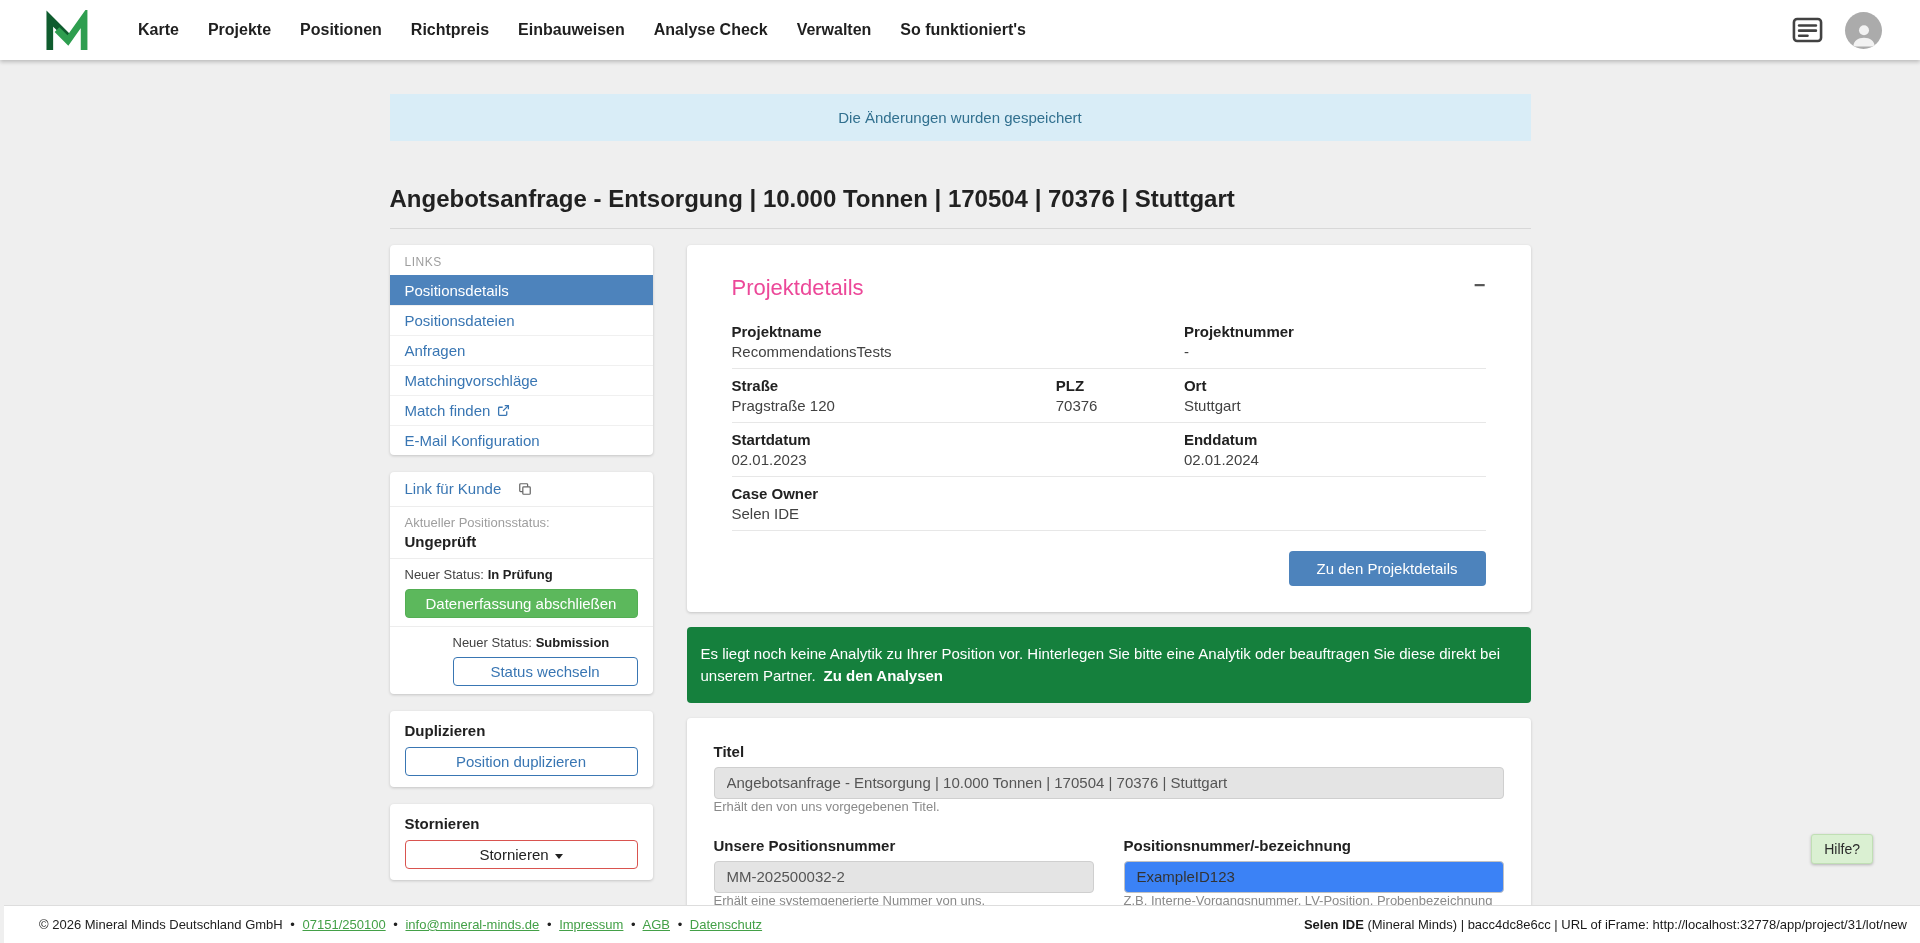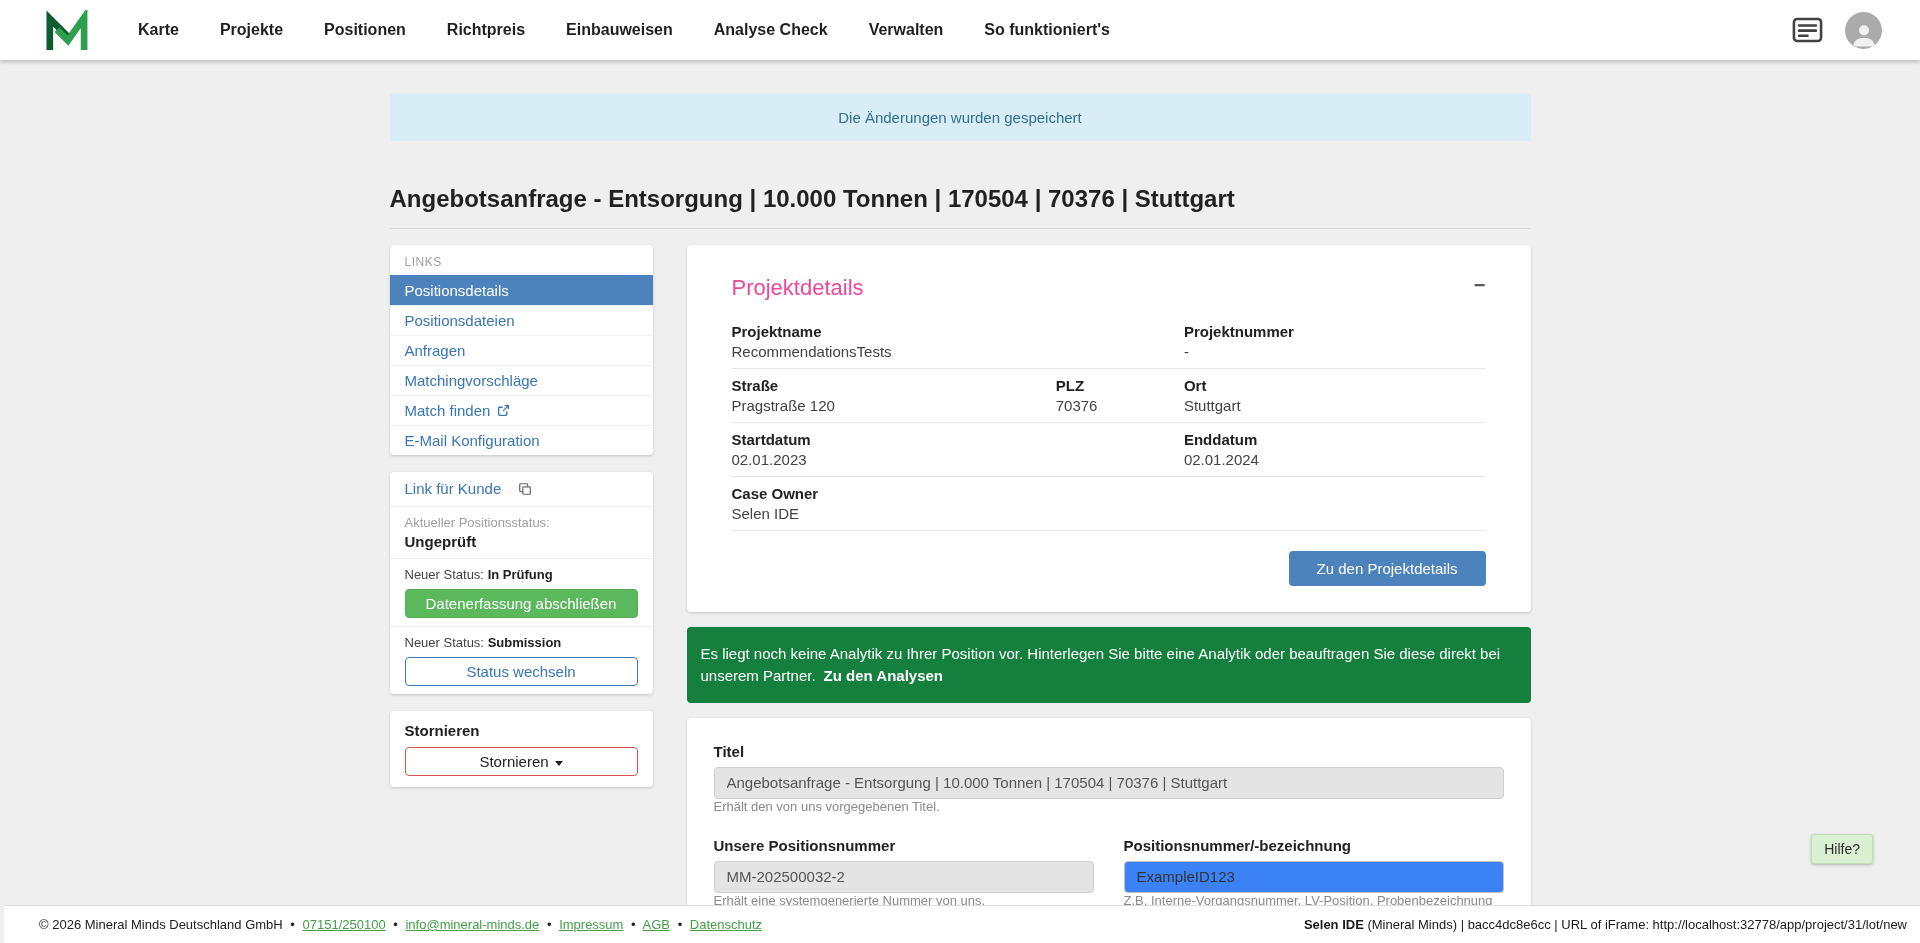--- a/index.html
+++ b/index.html
@@ -13,21 +13,21 @@
   a { cursor: pointer; }
   button { cursor: pointer; font-family: inherit; }
 
   
   .navbar {
     height: 60px; background: #fff; display: flex; align-items: center;
     padding: 0 38px 0 43px; box-shadow: 0 2px 4px rgba(0,0,0,.22);
     position: relative; z-index: 5;
   }
   .logo { display: flex; align-items: center; }
-  .nav-links { display: flex; gap: 41px; margin-left: 49px; }
+  .nav-links { display: flex; gap: 29px; margin-left: 49px; }
   .nav-link { font-size: 16px; font-weight: 700; color: #1f1f1f; text-decoration: none; white-space: nowrap; }
   .nav-right { margin-left: auto; display: flex; align-items: center; gap: 22px; }
   .avatar { width: 37px; height: 37px; border-radius: 50%; background: #ababab;
     display: flex; align-items: flex-end; justify-content: center; overflow: hidden; cursor: pointer; }
 
   
   .container { width: 1141px; margin: 0 auto; padding-top: 34px; }
   .alert-info { background: #d9edf7; color: #31708f; padding: 15px 19px; border-radius: 0; font-size: 15px; text-align: center; }
   h1.page-title { font-size: 24px; font-weight: 700; color: #212121;
     margin: 44px 0 0; padding-bottom: 15px; border-bottom: 1px solid #d8d8d8; }
@@ -39,21 +39,21 @@
 
   
   .links-header { font-size: 12px; color: #9e9e9e; padding: 10px 15px 6px; letter-spacing: .5px; }
   .link-item { display: flex; align-items: center; padding: 6px 15px; font-size: 15px;
     color: #3976b3; text-decoration: none; border-top: 1px solid #f0f0f0; }
   .link-item.active { background: #4d83bc; color: #fff; border-top-color: #4d83bc; }
   .link-item .ext { margin-left: 7px; display: inline-flex; }
 
   
   .section { padding: 8px 15px; border-bottom: 1px solid #ededed; }
-  .section:last-child { border-bottom: none; }
+  .section:last-child { border-bottom: none; margin-left: 48px; }
   .link-kunde { color: #3976b3; font-size: 15px; text-decoration: none; display: inline-flex; align-items: center; gap: 17px; }
   .muted-label { font-size: 13px; color: #9e9e9e; }
   .status-value { font-size: 15px; font-weight: 700; color: #212121; margin-top: 3px; }
   .next-status { font-size: 13px; color: #424242; }
   .next-status strong { color: #212121; }
   .btn { display: block; width: 100%; text-align: center; border-radius: 4px; font-size: 15px; padding: 5px 10px; }
   .btn-green { background: #5cb85c; color: #fff; border: 1px solid #54ae54; margin-top: 7px; }
   .btn-outline-blue { background: #fff; color: #3976b3; border: 1px solid #3976b3; margin-top: 7px; }
   .btn-outline-red { background: #fff; color: #212121; border: 1px solid #d9534f; margin-top: 8px; }
   .caret { display: inline-block; width: 0; height: 0; margin-left: 6px; vertical-align: middle;
@@ -196,20 +196,24 @@
         </div>
         <div class="section">
           <div class="next-status">
             <span>Neuer Status:</span>
             <strong>Submission</strong>
           </div>
           <button class="btn btn-outline-blue">Status wechseln</button>
         </div>
       </div>
 
+      <div class="card small-card">
+        <div class="small-card-title">Duplizieren</div>
+        <button class="btn btn-outline-blue" style="margin-top:0;">Position duplizieren</button>
+      </div>
 
       <div class="card small-card">
         <div class="small-card-title">Stornieren</div>
         <button class="btn btn-outline-red" style="margin-top:0;">
           <span>Stornieren</span><span class="caret"></span>
         </button>
       </div>
     </aside>
 
     <section class="col-main">

